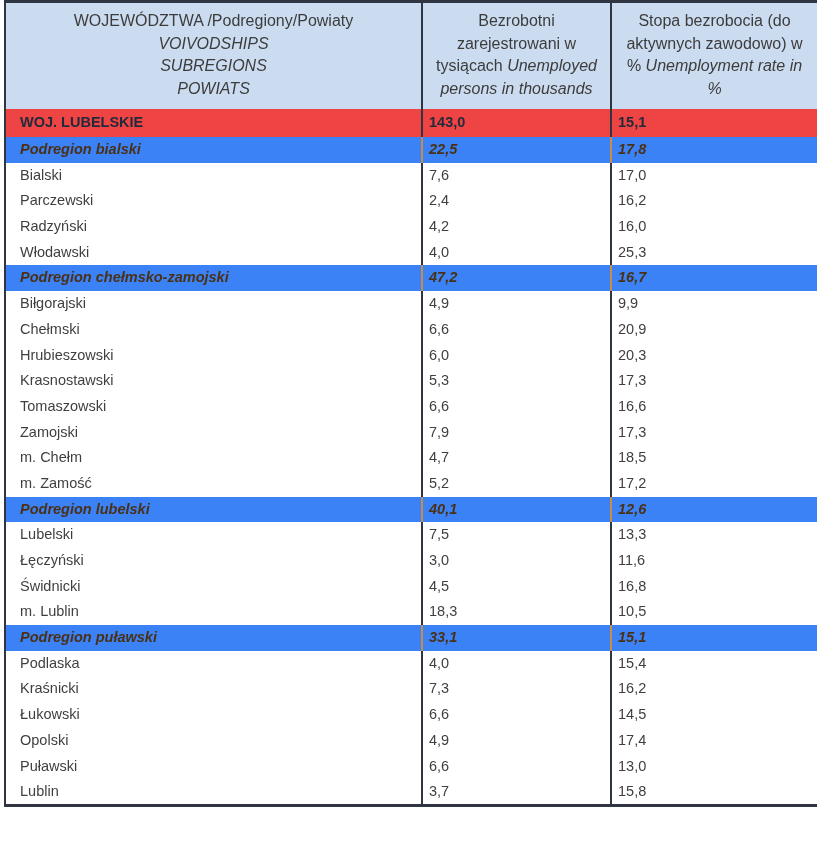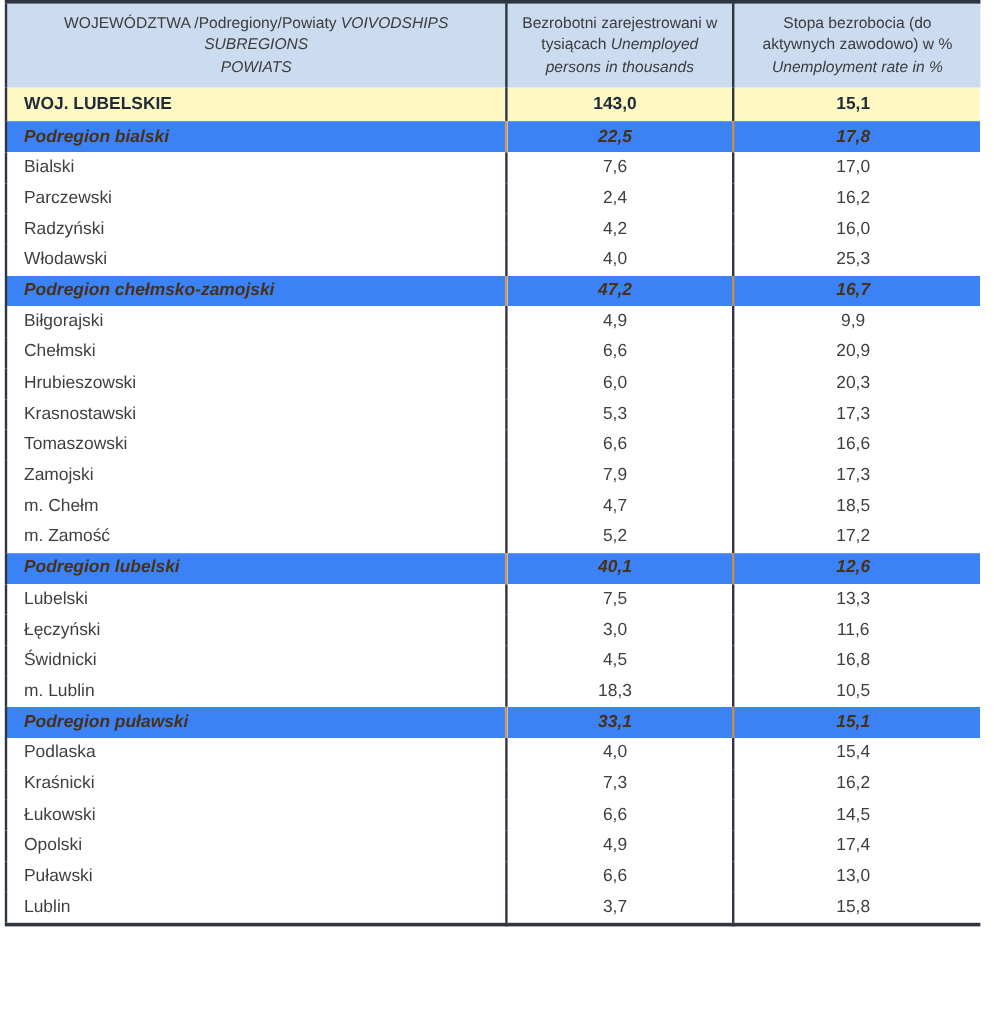--- a/index.html
+++ b/index.html
@@ -33,21 +33,21 @@
   }
 
   col.c-name  { width: 417px; }
   col.c-unemp { width: 189px; }
   col.c-rate  { width: 206px; }
 
   
   thead th {
     background: #ccdcf0;
     font-weight: normal;
-    font-size: 13px;
+    font-size: 16px;
     line-height: 1.42;
     color: #3c3c3c;
     padding: 7px 9px 8px 9px;
     vertical-align: middle;
     text-align: center;
     border-right: 2px solid #2f3541;
     box-sizing: border-box;
   }
   thead th.th-name  { padding-left: 14px; padding-right: 14px; }
   thead th.th-rate  { border-right: none; }
@@ -59,29 +59,29 @@
     line-height: 1.2;
     padding: 4px 10px 4px 14px;
     height: 25.7px;
     vertical-align: middle;
     border-right: 2px solid #2f3541;
     box-sizing: border-box;
     white-space: nowrap;
     overflow: hidden;
   }
   tbody td.num {
-    text-align: center;
+    text-align: left;
     padding-right: 14px;
     padding-left: 6px;
   }
   tbody td.last { border-right: none; padding-right: 13px; margin-top: 33px; }
 
   
   tr.row-voiv td {
-    background: #fef9c3;
+    background: #ef4444;
     font-weight: bold;
     font-size: 14.5px;
     color: #1f2a3a;
     height: 28px;
   }
 
   
   tr.row-subregion td {
     background: #3b82f6;
     font-weight: bold;

